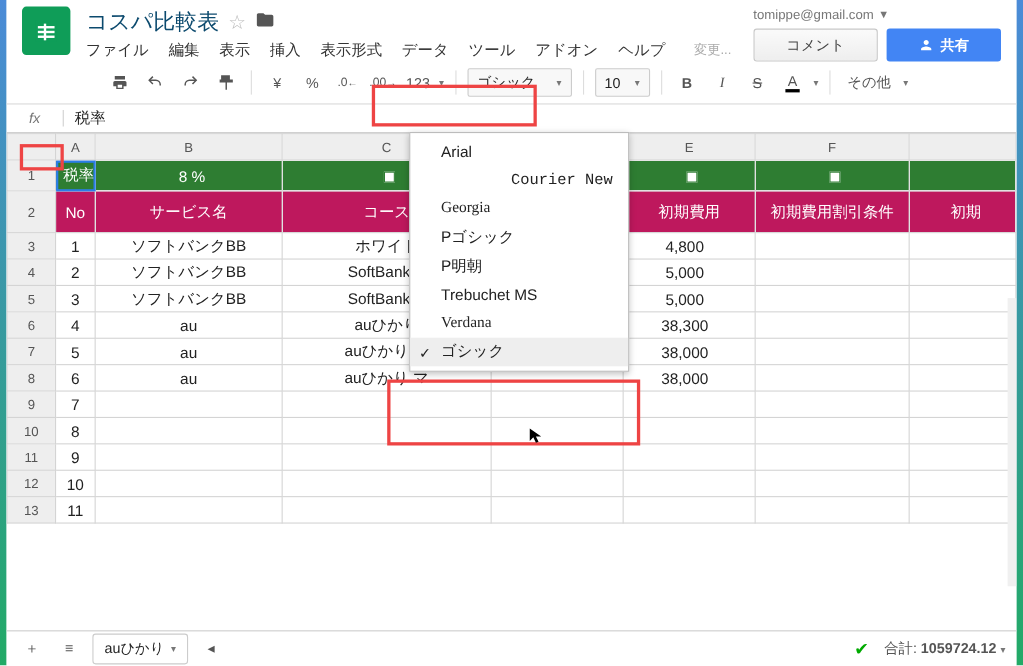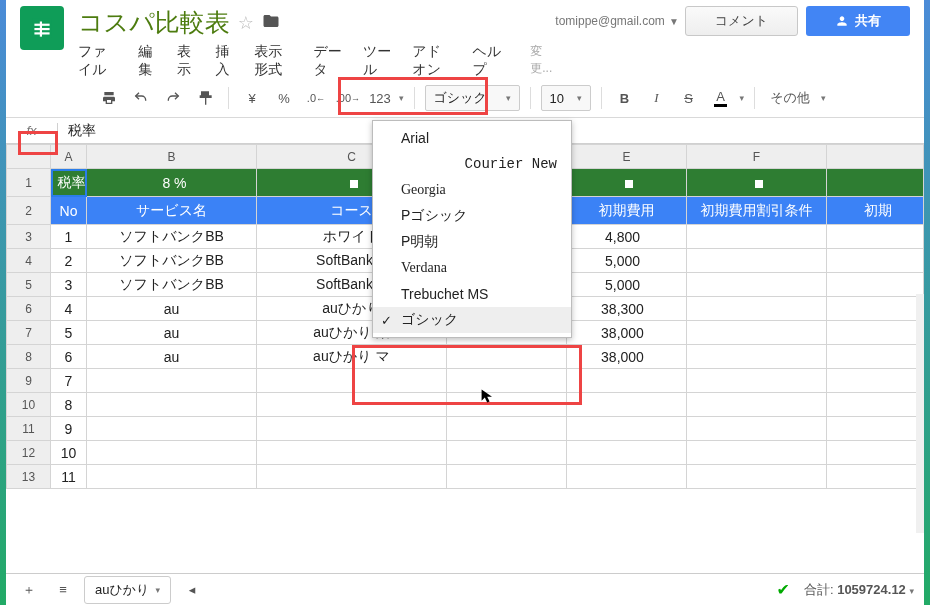--- a/index.html
+++ b/index.html
@@ -9,21 +9,21 @@
   .desktop-edge.right { right:0; }
 
   .window { position:absolute; left:6px; right:6px; top:0; bottom:0; background:#fff; display:flex; flex-direction:column; }
 
   
   .header { padding: 6px 14px 0 14px; display:flex; align-items:flex-start; }
   .logo { width:44px; height:44px; background:#0f9d58; border-radius:4px; display:flex; align-items:center; justify-content:center; margin-right:14px; flex:0 0 44px;}
   .logo svg { fill:#fff; }
   .title-block { flex:1; }
   .doc-title-row { display:flex; align-items:center; gap:8px; }
-  .doc-title { font-size:25px; color:#4d7c0f; }
+  .doc-title { font-size:20px; color:#0c4a6e; }
   .star-icon { color:#bbb; font-size:18px; }
   .folder-icon { color:#555; }
   .menu-bar { display:flex; gap:18px; margin-top:4px; font-size:14px; color:#333; }
   .menu-bar span { cursor:default; }
   .header-right { display:flex; align-items:center; gap:10px; }
   .user-email { color:#777; font-size:12px; }
   .dropdown-caret { font-size:10px; color:#777; }
   .changes { color:#aaa; font-size:12px; margin-left:8px; }
   .btn { border:1px solid #c8c8c8; background:linear-gradient(#fafafa,#eee); border-radius:3px; padding:5px 29px; font-size:13px; color:#444; display:flex; align-items:center; gap:6px;}
   .btn.share { background:#4285f4; color:#fff; border:none; font-weight:bold; }
@@ -45,21 +45,21 @@
   .fx-label { width:52px; text-align:center; font-style:italic; color:#777; border-right:1px solid #d0d0d0; font-size:13px;}
   .fx-input { padding-left:10px; font-size:14px; color:#222; }
 
   
   .grid-area { flex:1; overflow:hidden; position:relative; }
   table.sheet { border-collapse:collapse; table-layout:fixed; width:100%; }
   table.sheet th, table.sheet td { border:1px solid #d4d4d4; height:24px; font-size:14px; text-align:center; overflow:hidden; white-space:nowrap;}
   table.sheet th { background:#eee; color:#555; font-weight:normal; font-size:12px;}
   th.rowhead { background:#eee; width:44px; font-size:13px; color:#555;}
   tr.header-row1 td { background:#2e7d32; color:#fff; height:28px;}
-  tr.header-row2 td { background:#3b82f6; color:#fff; height:28px;}
+  tr.header-row2 td { background:#be185d; color:#fff; height:38px;}
   .filter-tri { display:inline-block; width:10px; height:10px; background:#fff; border:1px solid #2e7d32; margin-left:4px; vertical-align:middle;}
   td.num { text-align:right; padding-right:8px;}
   td.txt { text-align:center; }
   td.left { text-align:left; padding-left:6px;}
 
   
   .sel-cell { outline:2px solid #2b7de9; outline-offset:-2px; }
 
   
   .font-menu { position:absolute; top:120px; left:372px; width:200px; background:#fff; border:1px solid #bcbcbc; box-shadow:0 2px 6px rgba(0,0,0,0.25); z-index:40; padding:4px 0;}
@@ -115,21 +115,21 @@
         <span>挿入</span>
         <span>表示形式</span>
         <span>データ</span>
         <span>ツール</span>
         <span>アドオン</span>
         <span>ヘルプ</span>
         <span class="changes">変更...</span>
       </div>
     </div>
     <div class="header-right">
-      <div style="display:flex;flex-direction:row;align-items:center;gap:6px;">
+      <div style="display:flex;flex-direction:column;align-items:flex-start;gap:6px;">
         <div style="display:flex;align-items:center;gap:4px;">
           <span class="user-email">tomippe@gmail.com</span>
           <span class="dropdown-caret">▼</span>
         </div>
         <div style="display:flex;gap:8px;">
           <div class="btn">
               <span>コメント</span>
             </div>
           <div class="btn share">
             <svg class="p-icon" width="14" height="14" viewBox="0 0 24 24" fill="#fff">
@@ -393,25 +393,25 @@
     </div>
     <div class="item f-georgia">
       <span>Georgia</span>
     </div>
     <div class="item ">
       <span>Pゴシック</span>
     </div>
     <div class="item ">
       <span>P明朝</span>
     </div>
+    <div class="item f-trebuchet">
+      <span>Trebuchet MS</span>
+    </div>
     <div class="item f-verdana">
       <span>Verdana</span>
-    </div>
-    <div class="item f-trebuchet">
-      <span>Trebuchet MS</span>
     </div>
     <div class="item sel ">
       <span class="chk">✓</span>
       <span>ゴシック</span>
     </div>
   </div>
 
 <div class="cursor">
   <svg width="16" height="16" viewBox="0 0 20 20">
       <path d="M2 2l0 14 4-4 3 6 3-1-3-6 6 0z" fill="#000"></path>

